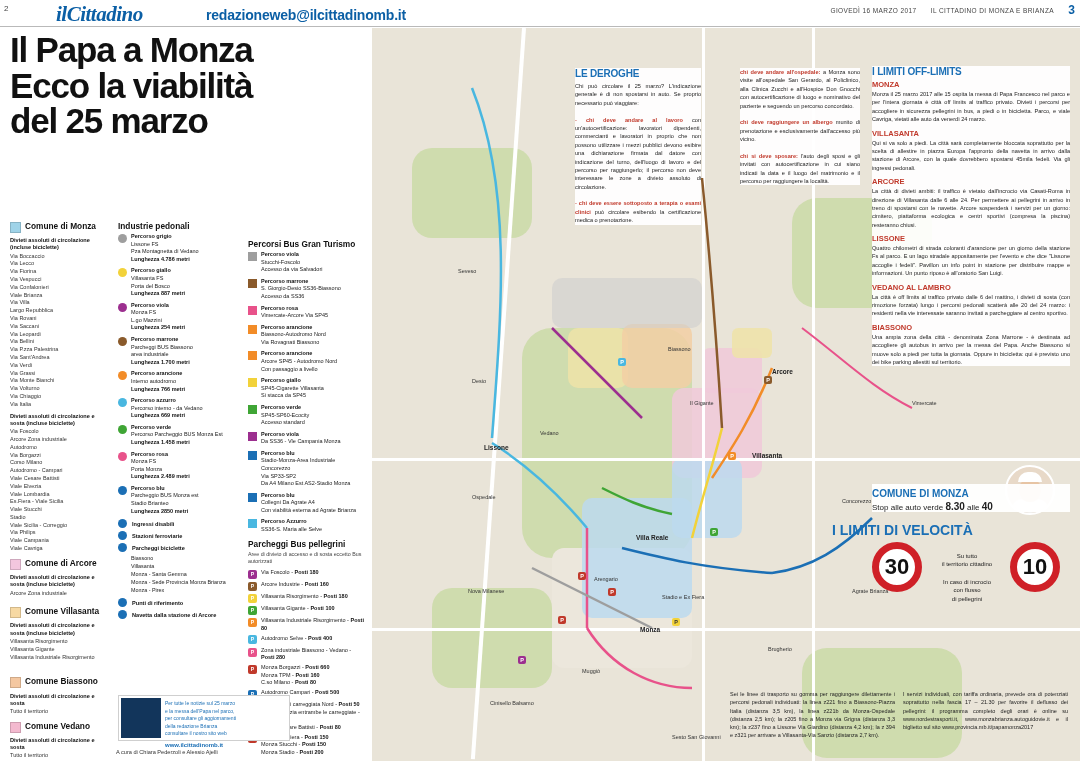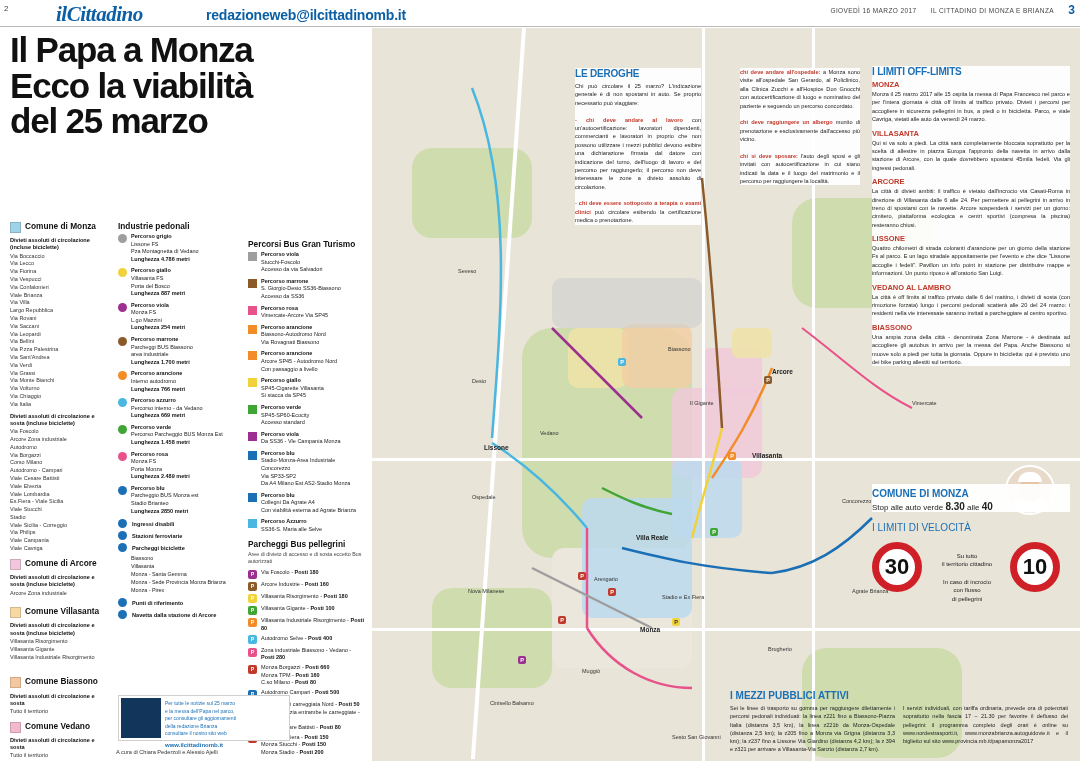--- a/index.html
+++ b/index.html
@@ -116,21 +116,21 @@
   .com-h{font-weight:bold;color:#c0392b;font-size:7.5px;margin:5px 0 1px;}
   .com-h.first{margin-top:0;}
   
   .stopbox{
     position:absolute;left:872px;top:484px;width:198px;
     background:rgba(255,255,255,.95);padding:4px 0 0 0;
   }
   .stopbox .t{font-weight:bold;color:#1b6fb5;font-size:10px;}
   .stopbox .s{font-size:8px;color:#222;margin-top:2px;}
   .stopbox .s b{font-size:10px;}
-  .limits-t{position:absolute;left:872px;top:522px;font-weight:normal;color:#1b6fb5;font-size:10px;}
+  .limits-t{position:absolute;left:832px;top:522px;font-weight:bold;color:#1b6fb5;font-size:14px;}
   .speed{
     position:absolute;width:50px;height:50px;border-radius:50%;
     background:#fff;border:7px solid #cf2027;box-sizing:border-box;
     font-weight:bold;font-size:22px;color:#111;text-align:center;line-height:36px;
   }
   .speedcap{position:absolute;font-size:6px;color:#222;line-height:1.4;text-align:center;}
   
   .mezzi{
     position:absolute;left:730px;top:690px;width:338px;
   }
@@ -550,18 +550,17 @@
     <span>Stop alle auto verde </span><b>8.30</b><span> alle </span><b>40</b>
   </div>
 </div>
 <div class="limits-t">I LIMITI DI VELOCITÀ</div>
 <div class="speed" style="left:872px;top:542px;">30</div>
 <div class="speedcap" style="left:928px;top:552px;width:78px;" id="cap30">Su tutto<br>il territorio cittadino</div>
 <div class="speed" style="left:1010px;top:542px;">10</div>
 <div class="speedcap" style="left:928px;top:578px;width:78px;" id="cap10">In caso di incrocio<br>con flusso<br>di pellegrini</div>
 
 <div class="mezzi">
-  <div class="t">I MEZZI PUBBLICI ATTIVI</div>
   <div class="cols">
     <div class="c" style="width:50%">Sei le linee di trasporto su gomma per raggiungere diletta­mente i percorsi pedonali individuati: la linea z221 fino a Biassono-Piazza Italia (distanza 3,5 km), la linea z221b da Monza-Ospedale (distanza 2,5 km); la z205 fino a Monza via Grigna (distanza 3,3 km); la z237 fino a Lis­sone Via Giardino (distanza 4,2 km); la z 394 e z321 per arrivare a Villasanta-Via Sanzio (distanza 2,7 km).</div>
     <div class="c" style="width:50%">I servizi individuali, con tariffa ordinaria, prevede ora di potenziati soprattutto nella fascia 17 – 21.30 per favori­re il deflusso dei pellegrini: il programma completo degli orari è online su www.nordestrasporti.it, www.monzabrianza.autoguidovie.it e il biglietto sul sito www.provincia.mb.it/papamonza2017</div>
   </div>
 </div>
 
 </body></html>

